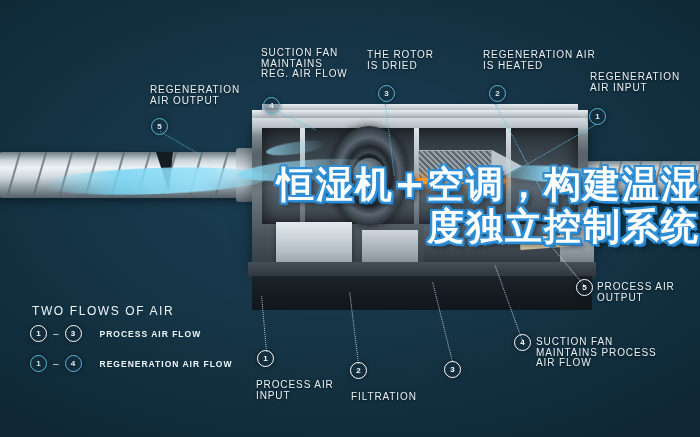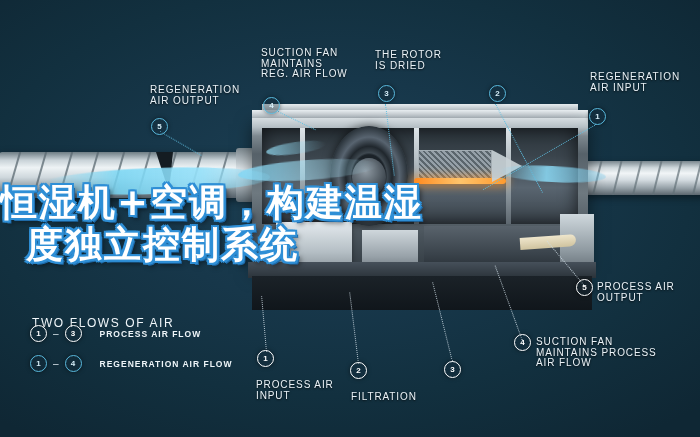--- a/index.html
+++ b/index.html
@@ -198,34 +198,34 @@
     background:rgba(16,40,54,.35);
     box-shadow:0 0 4px rgba(0,0,0,.5);
   }
   .mk.cy{border-color:#59b9dd;color:#d6eef8;}
   
   .leader{position:absolute;transform-origin:0 0;height:0;border-top:1px dotted #cfdde6;opacity:.85;}
   .leader.cy{border-top:1px dotted #5fc0e3;opacity:.95;}
 
   
   #legend-title{
-    position:absolute;left:32px;top:316px;
+    position:absolute;left:32px;top:304px;
     font-size:12px;letter-spacing:1.6px;color:#f0f6fa;font-weight:400;
   }
   .lg-row{position:absolute;left:30px;display:flex;align-items:center;gap:6px;}
   .lg-row .mk{position:relative;width:15px;height:15px;}
   .lg-dash{color:#dce7ee;font-size:10px;}
   .lg-txt{
     margin-left:12px;font-size:8.5px;font-weight:bold;letter-spacing:1px;
     color:#eef5f9;text-transform:uppercase;
   }
 
   
   #cn{
-    position:absolute;left:0;top:182px;width:700px;text-align:left;
+    position:absolute;left:0;top:164px;width:700px;text-align:right;
     pointer-events:none;
   }
   #cn div{
     font-family:"DejaVu Sans","Liberation Sans",sans-serif;
     font-size:37px;font-weight:bold;letter-spacing:2px;line-height:42px;
     color:#ffffff;
     text-shadow:
       2px 0 0 #2f8fd6, -2px 0 0 #2f8fd6, 0 2px 0 #2f8fd6, 0 -2px 0 #2f8fd6,
       2px 2px 0 #2f8fd6, -2px 2px 0 #2f8fd6, 2px -2px 0 #2f8fd6, -2px -2px 0 #2f8fd6,
       3px 3px 0 #1e6aa8, 4px 4px 5px rgba(0,0,0,.55);
@@ -298,27 +298,31 @@
   <div class="mk cy" style="left:151px;top:118px;">5</div>
 
   <div class="lbl" style="left:261px;top:48px;">
     <div>SUCTION FAN</div>
     <div>MAINTAINS</div>
     <div>REG. AIR FLOW</div>
   </div>
   <div class="leader cy" style="left:278px;top:111px;width:42px;transform:rotate(26deg);"></div>
   <div class="mk cy" style="left:263px;top:97px;">4</div>
 
-  <div class="lbl" style="left:375px;top:50px;">
+  <div class="lbl" style="left:367px;top:50px;">
     <div>THE ROTOR</div>
     <div>IS DRIED</div>
   </div>
   <div class="leader cy" style="left:386px;top:104px;width:72px;transform:rotate(83deg);"></div>
   <div class="mk cy" style="left:378px;top:85px;">3</div>
 
+  <div class="lbl" style="left:483px;top:50px;">
+    <div>REGENERATION AIR</div>
+    <div>IS HEATED</div>
+  </div>
   <div class="leader cy" style="left:496px;top:104px;width:100px;transform:rotate(62deg);"></div>
   <div class="mk cy" style="left:489px;top:85px;">2</div>
 
   <div class="lbl" style="left:590px;top:72px;">
     <div>REGENERATION</div>
     <div>AIR INPUT</div>
   </div>
   <div class="leader cy" style="left:596px;top:125px;width:130px;transform:rotate(150deg);"></div>
   <div class="mk cy" style="left:589px;top:108px;">1</div>
 

